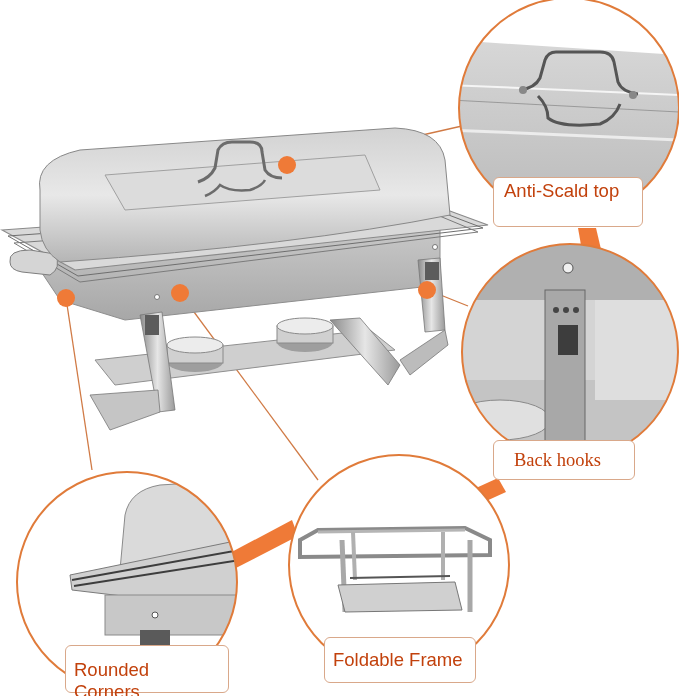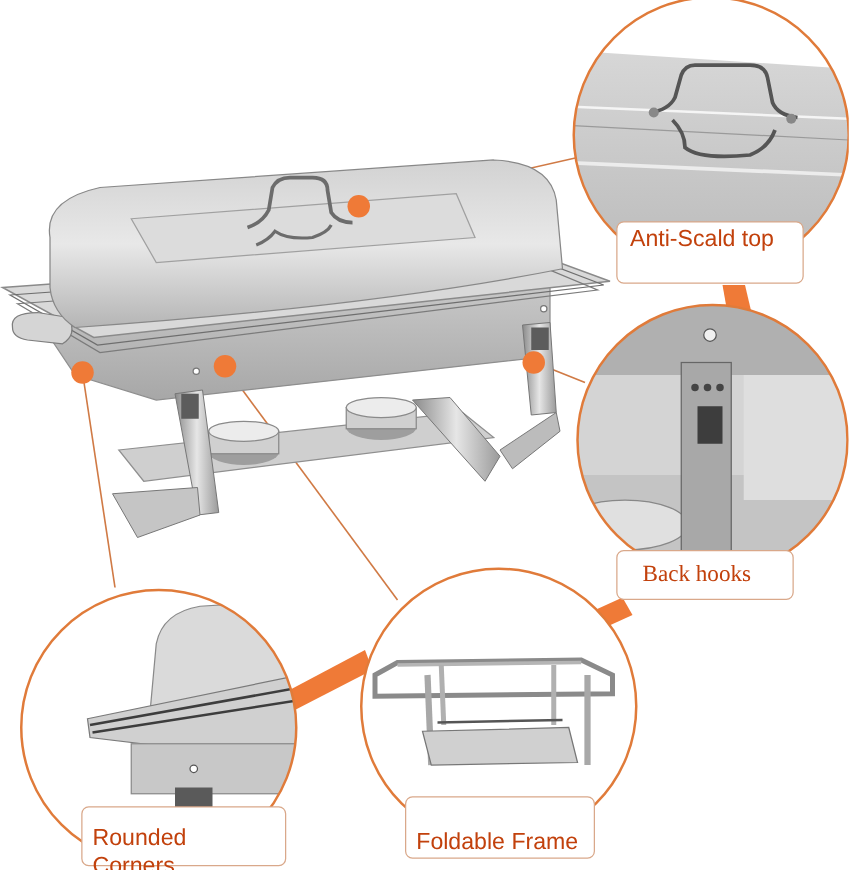--- a/index.html
+++ b/index.html
@@ -171,15 +171,15 @@
 </div>
 
 <div class="label" style="left:493px;top:440px;width:142px;height:40px;padding:8px 20px;font-family:Liberation Serif, serif;">
   <span>Back hooks</span>
 </div>
 
 <div class="label" style="left:41px;top:645px;width:164px;height:48px;padding:13px 8px;margin-left:24px;">
   <span>Rounded Corners</span>
 </div>
 
-<div class="label" style="left:324px;top:637px;width:152px;height:46px;padding:24px 8px;">
+<div class="label" style="left:324px;top:637px;width:152px;height:46px;padding:11px 8px;">
   <span>Foldable Frame</span>
 </div>
 
 </body></html>

